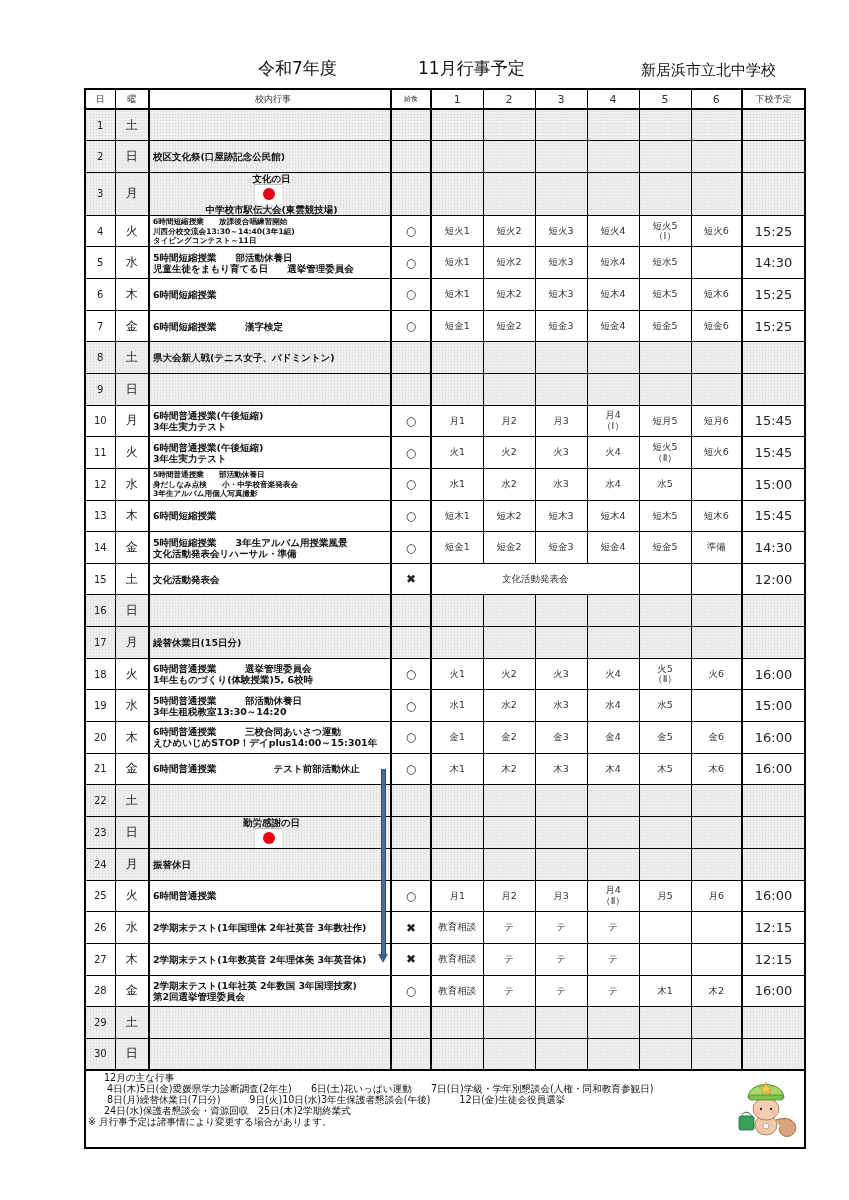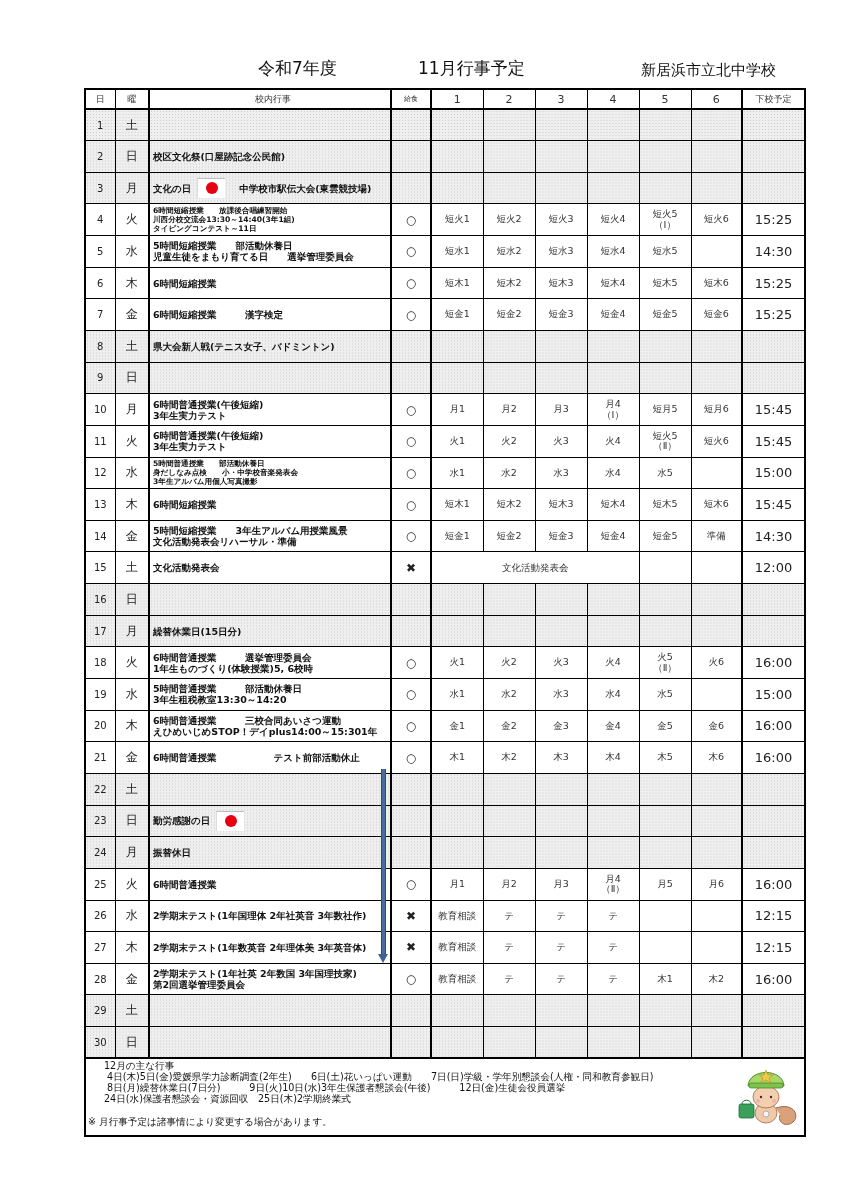--- a/index.html
+++ b/index.html
@@ -40,35 +40,35 @@
   tbody td.c-p { font-size:9.5px; line-height:10.5px; color:#333; white-space:pre-line; }
   tbody td.c-dis { font-size:13px; color:#222; }
 
   tr.holiday td {
     background-color:#efefef;
     background-image:radial-gradient(circle, #cdcdcd 0.6px, transparent 0.9px);
     background-size:3px 3px;
   }
 
   .ev-line { white-space:pre; }
-  .flag-line { display:flex; align-items:center; white-space:pre; }
+  .flag-line { display:flex; align-items:center; white-space:pre;flex-direction:column; }
   .flag {
     display:inline-block; position:relative; width:27px; height:19px; background:#fff;
     border-top:1px solid #bdbdbd; border-left:1px solid #dcdcdc; margin:0 14px 0 6px; flex:none;
   }
   .flag-dot {
     position:absolute; left:8px; top:3px; width:12px; height:12px; border-radius:50%; background:#e60012;
   }
 
   tfoot td.footer-cell {
     border-top:2px solid #000 !important; text-align:left !important; vertical-align:top !important;
     height:75px; padding:1px 0 0 2px !important; position:relative; font-size:9.6px; line-height:11px; color:#111;
   }
   .foot-line { white-space:pre;margin-left:16px; }
-  .foot-note { white-space:pre; margin-top:12px; }
+  .foot-note { white-space:pre; margin-top:0; }
   .mascot { position:absolute; right:4px; top:3px; width:64px; height:66px; }
 
   .arrow { position:absolute; left:381px; top:769px; width:5px; height:186px;
            background:#4a6c9b; border-left:1px solid #2e4d7a; border-right:1px solid #2e4d7a; box-sizing:border-box; }
   .arrow-head { position:absolute; left:378px; top:954px; width:0; height:0;
                 border-left:5.5px solid transparent; border-right:5.5px solid transparent; border-top:9px solid #3f6192; }
 </style>
 </head>
 <body>
 

